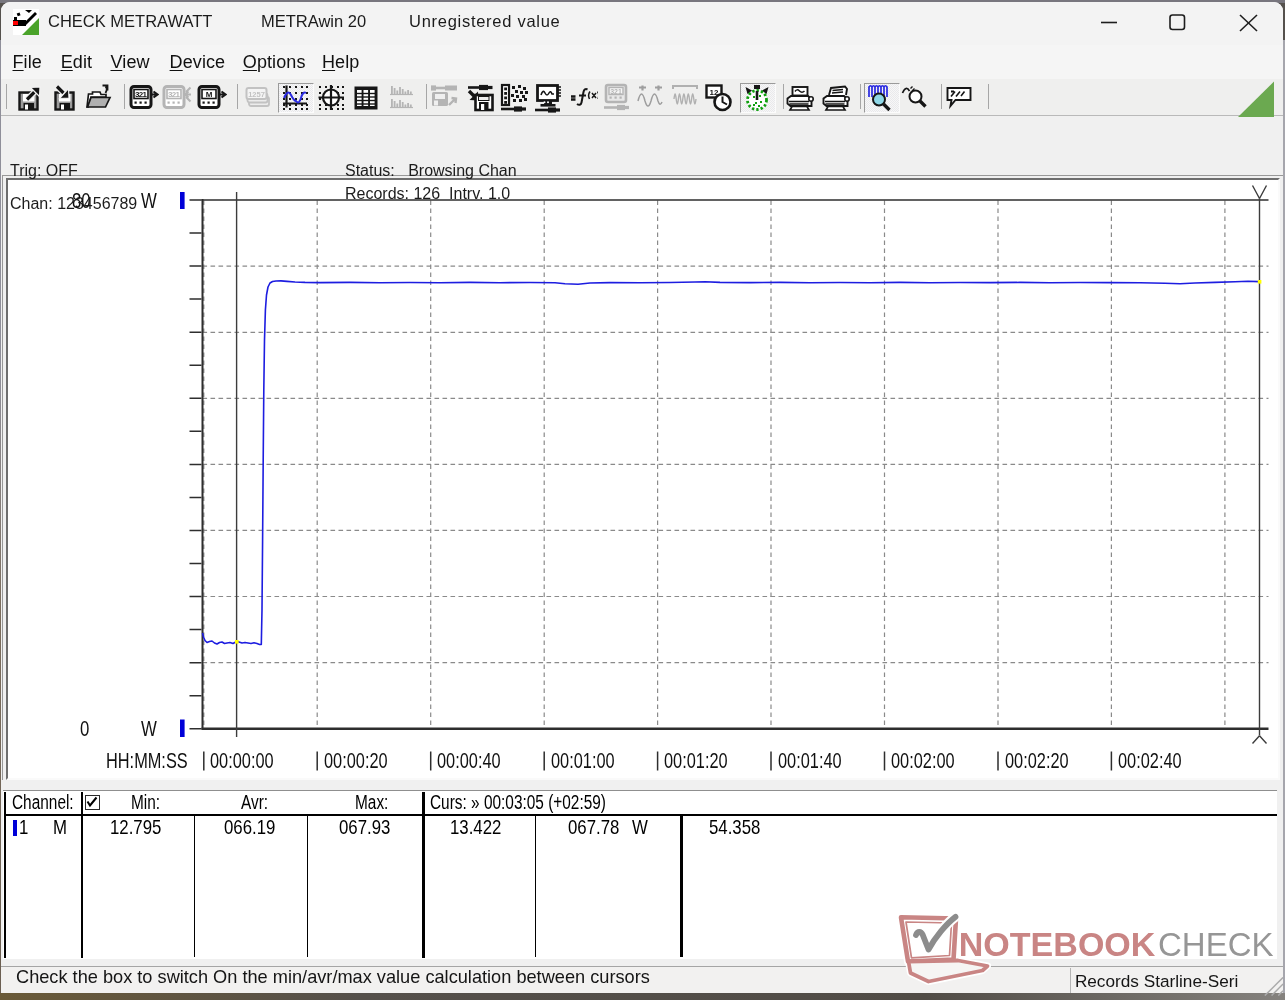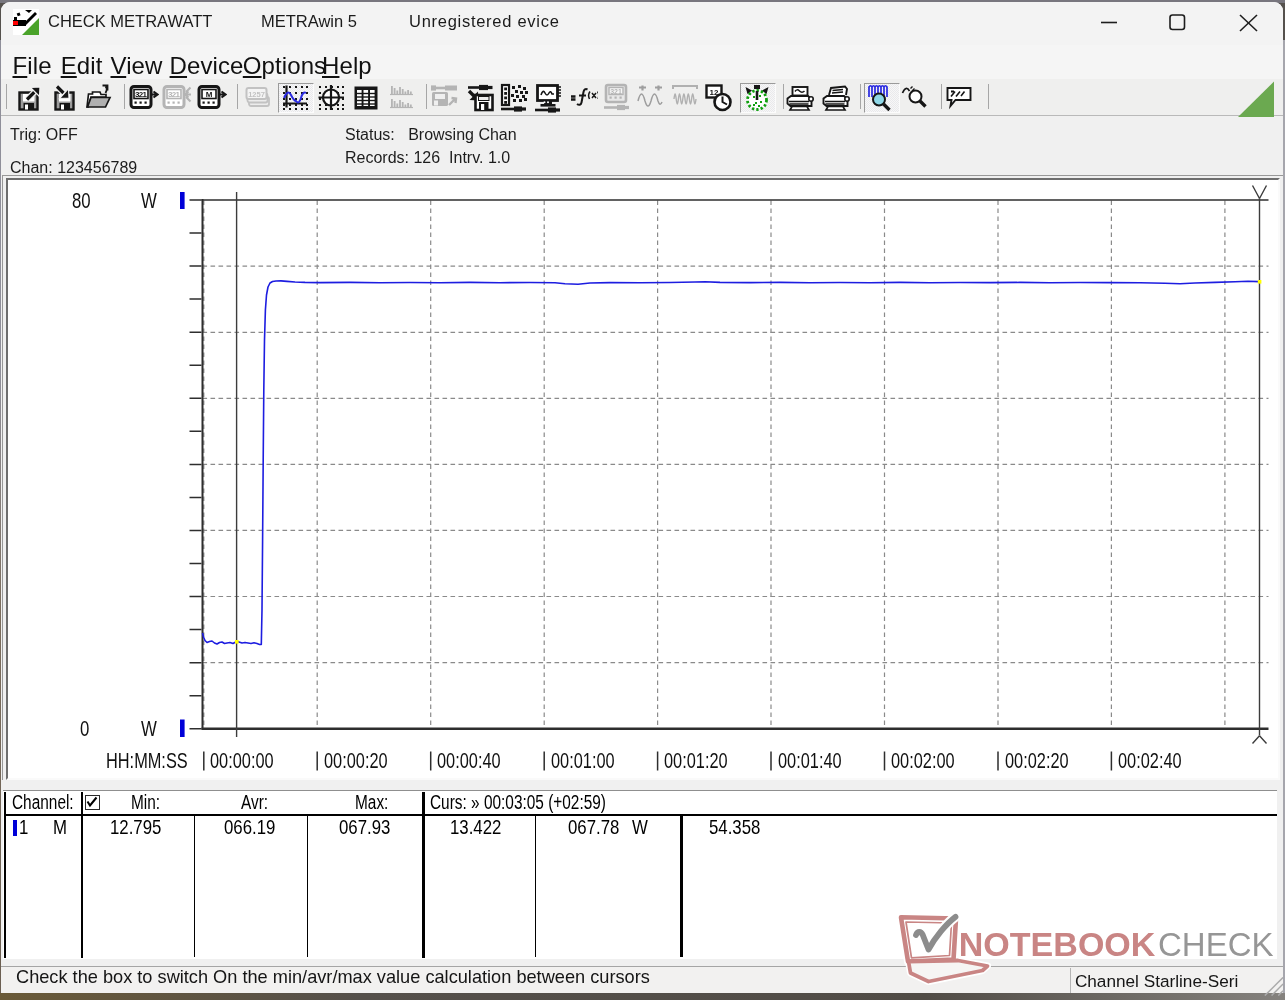--- a/index.html
+++ b/index.html
@@ -5,27 +5,27 @@
 html,body{margin:0;padding:0;}
 body{width:1285px;height:1000px;position:relative;overflow:hidden;
  background:#55514d;font-family:"Liberation Sans",sans-serif;}
 .abs{position:absolute;}
 #win{left:1px;top:2px;width:1282px;height:991px;background:#f0f0f0;
  border-radius:9px 9px 0 0;}
 #topstrip{left:0;top:0;width:1285px;height:3px;background:#78767e;z-index:0;}
 #titlebar{left:1px;top:2px;width:1282px;height:43px;background:#f3f3f3;border-radius:9px 9px 0 0;}
 .ttxt{top:12px;font-size:16.5px;color:#1b1b1b;white-space:pre;}
 #menubar{left:1px;top:45px;width:1282px;height:34px;background:#f5f5f5;}
-.mi{top:3px;font-size:24px;color:#111;letter-spacing:0.1px;}
+.mi{top:3px;font-size:18px;color:#111;letter-spacing:0.1px;}
 .mi u{text-decoration:underline;text-underline-offset:2px;}
 #toolbar{left:1px;top:79px;width:1282px;height:36px;background:#efefee;border-bottom:1px solid #b9b9b9;}
 .sep{top:84px;width:1px;height:25px;background:#a6a6a6;}
 .press{top:83px;height:28px;width:34px;background-color:#f7f7f7;background-image:linear-gradient(45deg,#e9e9ec 25%,transparent 25%,transparent 75%,#e9e9ec 75%),linear-gradient(45deg,#e9e9ec 25%,transparent 25%,transparent 75%,#e9e9ec 75%);background-size:2px 2px;background-position:0 0,1px 1px;border:1px solid;border-color:#9a9a9a #fcfcfc #fcfcfc #9a9a9a;}
 #info{left:1px;top:117px;width:1282px;height:56px;background:#f0f0f0;}
-.itxt{font-size:16px;color:#1c1c1c;white-space:pre;}
+.itxt{font-size:16px;color:#1c1c1c;white-space:pre;margin-top:36px;}
 #chartpanel{left:6px;top:178px;width:1269.5px;height:597.5px;background:#fff;
  border-top:2.5px solid #6e6e6e;border-left:2.5px solid #6e6e6e;
  border-right:2px solid #fafafa;border-bottom:2px solid #fafafa;}
 #ridgeT{left:2px;top:174.6px;width:1281px;height:1.2px;background:#989898;}
 #ridgeL{left:2px;top:174.6px;width:1.2px;height:605px;background:#989898;}
 .cl{font-size:21.5px;color:#111;white-space:pre;transform:scaleX(0.78);transform-origin:0 0;}
 .xl{font-size:21.5px;color:#111;white-space:pre;transform:scaleX(0.76);transform-origin:0 0;}
 #tablewrap{left:3px;top:790px;width:1274px;height:168px;background:#fff;border-top:1.5px solid #8f8f8f;}
 .tt{font-size:20px;color:#000;white-space:pre;transform:scaleX(0.77);transform-origin:0 0;}
 .td{font-size:21px;color:#000;white-space:pre;transform:scaleX(0.80);transform-origin:0 0;}
@@ -55,22 +55,22 @@
 <rect x="0" y="0" width="26" height="26" fill="#fff"></rect>
 <polygon points="9,26 26,9 26,26" fill="#4aa32a"></polygon>
 <rect x="0" y="11" width="13" height="6" fill="#000"></rect>
 <rect x="0" y="12" width="5" height="4" fill="#f00"></rect>
 <path d="M11,14 L22,3 L24,5 L13,16 Z" fill="#000"></path>
 <path d="M12,1 L19,1 L16,4 Z" fill="#000"></path>
 <rect x="4" y="4" width="3" height="3" fill="#000" transform="rotate(-20 5 5)"></rect>
 <rect x="1" y="8" width="3" height="4" fill="#000"></rect>
 </svg>
 <div class="abs ttxt" style="left:48px">CHECK METRAWATT</div>
-<div class="abs ttxt" style="left:261px">METRAwin 5</div>
-<div class="abs ttxt" style="left:409px;letter-spacing:0.72px">Unregistered evice</div>
+<div class="abs ttxt" style="left:261px">METRAwin 20</div>
+<div class="abs ttxt" style="left:409px;letter-spacing:0.72px">Unregistered value</div>
 <svg class="abs" style="left:1095px;top:10px" width="175" height="26" viewBox="0 0 175 26">
 <g stroke="#1d1d1d" stroke-width="1.6" fill="none">
 <line x1="6" y1="12.5" x2="22" y2="12.5"></line>
 <rect x="75" y="5" width="14.5" height="14.5" rx="2.5"></rect>
 <line x1="145" y1="5" x2="162" y2="21"></line>
 <line x1="162" y1="5" x2="145" y2="21"></line>
 </g>
 </svg>
 
 <div class="abs mi" style="left:12.5px;top:52px"><u>F</u>ile</div>
@@ -453,21 +453,21 @@
 <div class="abs td" style="left:109.6px;top:815px">12.795</div>
 <div class="abs td" style="left:224.1px;top:815px">066.19</div>
 <div class="abs td" style="left:339px;top:815px">067.93</div>
 <div class="abs td" style="left:450.3px;top:815px">13.422</div>
 <div class="abs td" style="left:568px;top:815px">067.78</div>
 <div class="abs td" style="left:631.5px;top:815px">W</div>
 <div class="abs td" style="left:708.8px;top:815px">54.358</div>
 
 <div class="abs stxt" style="left:16px;top:967px">Check the box to switch On the min/avr/max value calculation between cursors</div>
 <div class="abs" style="left:1070px;top:968px;width:1px;height:25px;background:#b4b4b4"></div>
-<div class="abs stxt" style="left:1074.9px;top:970.5px;font-size:17.2px">Channel Starline-Seri</div>
+<div class="abs stxt" style="left:1074.9px;top:970.5px;font-size:17.2px">Records Starline-Seri</div>
 
 <svg class="abs" style="left:893px;top:911px;z-index:10" width="392" height="85" viewBox="0 0 392 85">
 <g stroke-linejoin="round" stroke-linecap="round">
 <path d="M8,6.3 L63,7.5 L60.5,48.5 L15,50.5 Z" fill="#fff" stroke="#fff" stroke-width="8"></path>
 <path d="M15.5,50.5 L65,49.5 L94.5,55 L89.5,59.5 L35.5,70.5 L17.5,62 Z" fill="#f6f5f4" stroke="#fff" stroke-width="7"></path>
 <path d="M8,6.3 L63,7.5 L60.5,48.5 L15,50.5 Z" fill="#fff" stroke="#c98584" stroke-width="4.6"></path>
 <path d="M13,11 L58.5,12 L56.5,44.5 L18.5,46.8 Z" fill="none" stroke="#c98584" stroke-width="1.7"></path>
 <path d="M15.5,50.5 L65,49.5 L94.5,55 L89.5,59.5 L35.5,70.5 L17.5,62 Z" fill="#f6f5f4" stroke="#c98584" stroke-width="3.8"></path>
 <path d="M23,24 C24.5,20 28,20 29.8,24 L35.5,38.5 C42,26.5 53.5,12.5 62.5,5.8" fill="none" stroke="#fff" stroke-width="10"></path>
 <path d="M23,24 C24.5,20 28,20 29.8,24 L35.5,38.5 C42,26.5 53.5,12.5 62.5,5.8" fill="none" stroke="#8c8c8c" stroke-width="5.8"></path>

